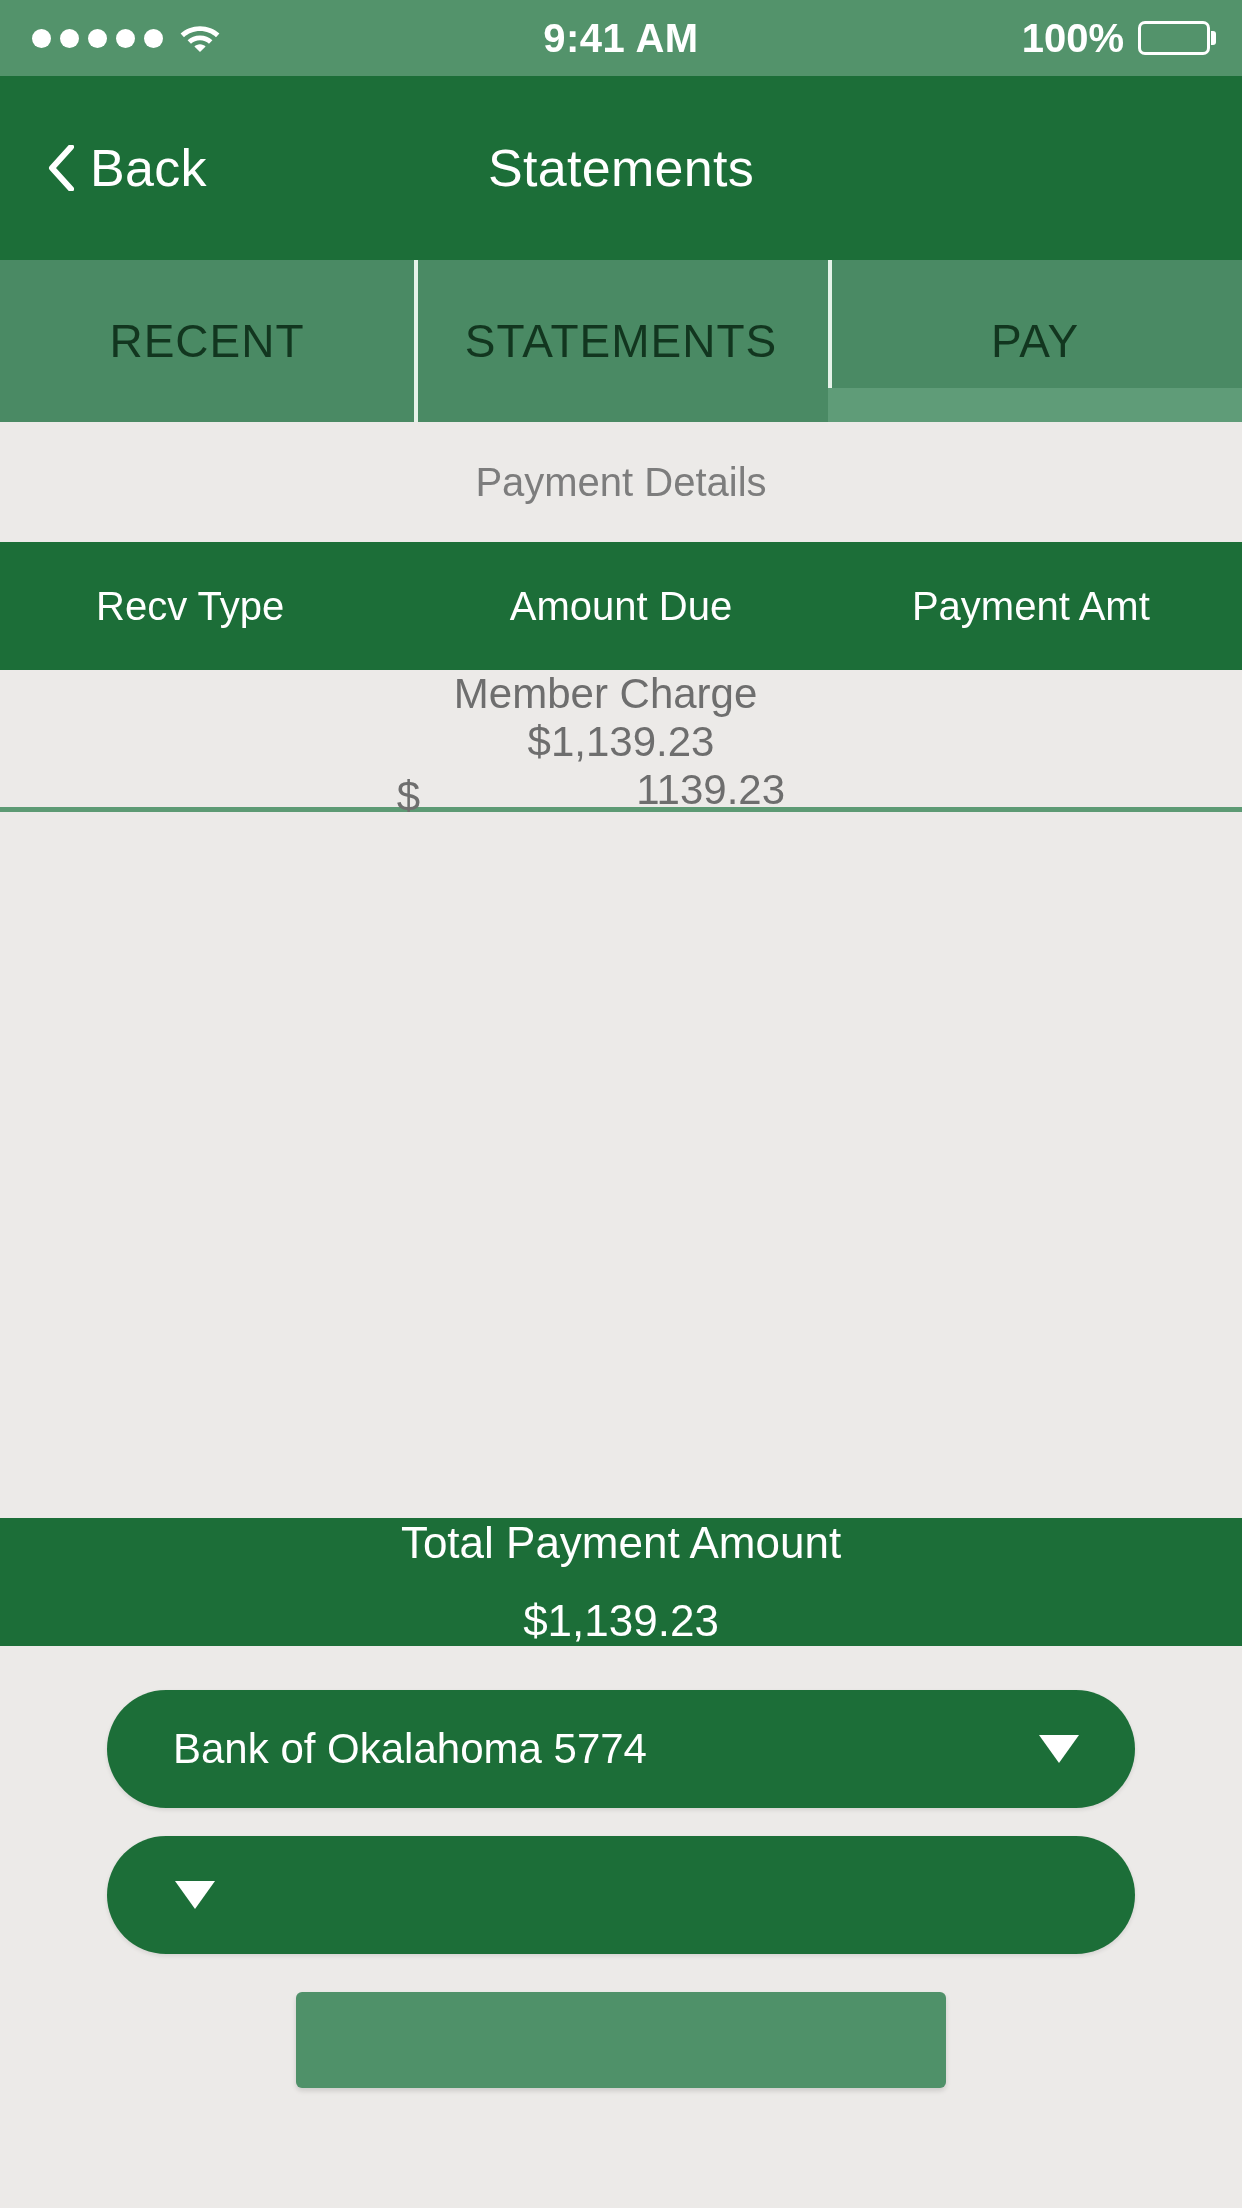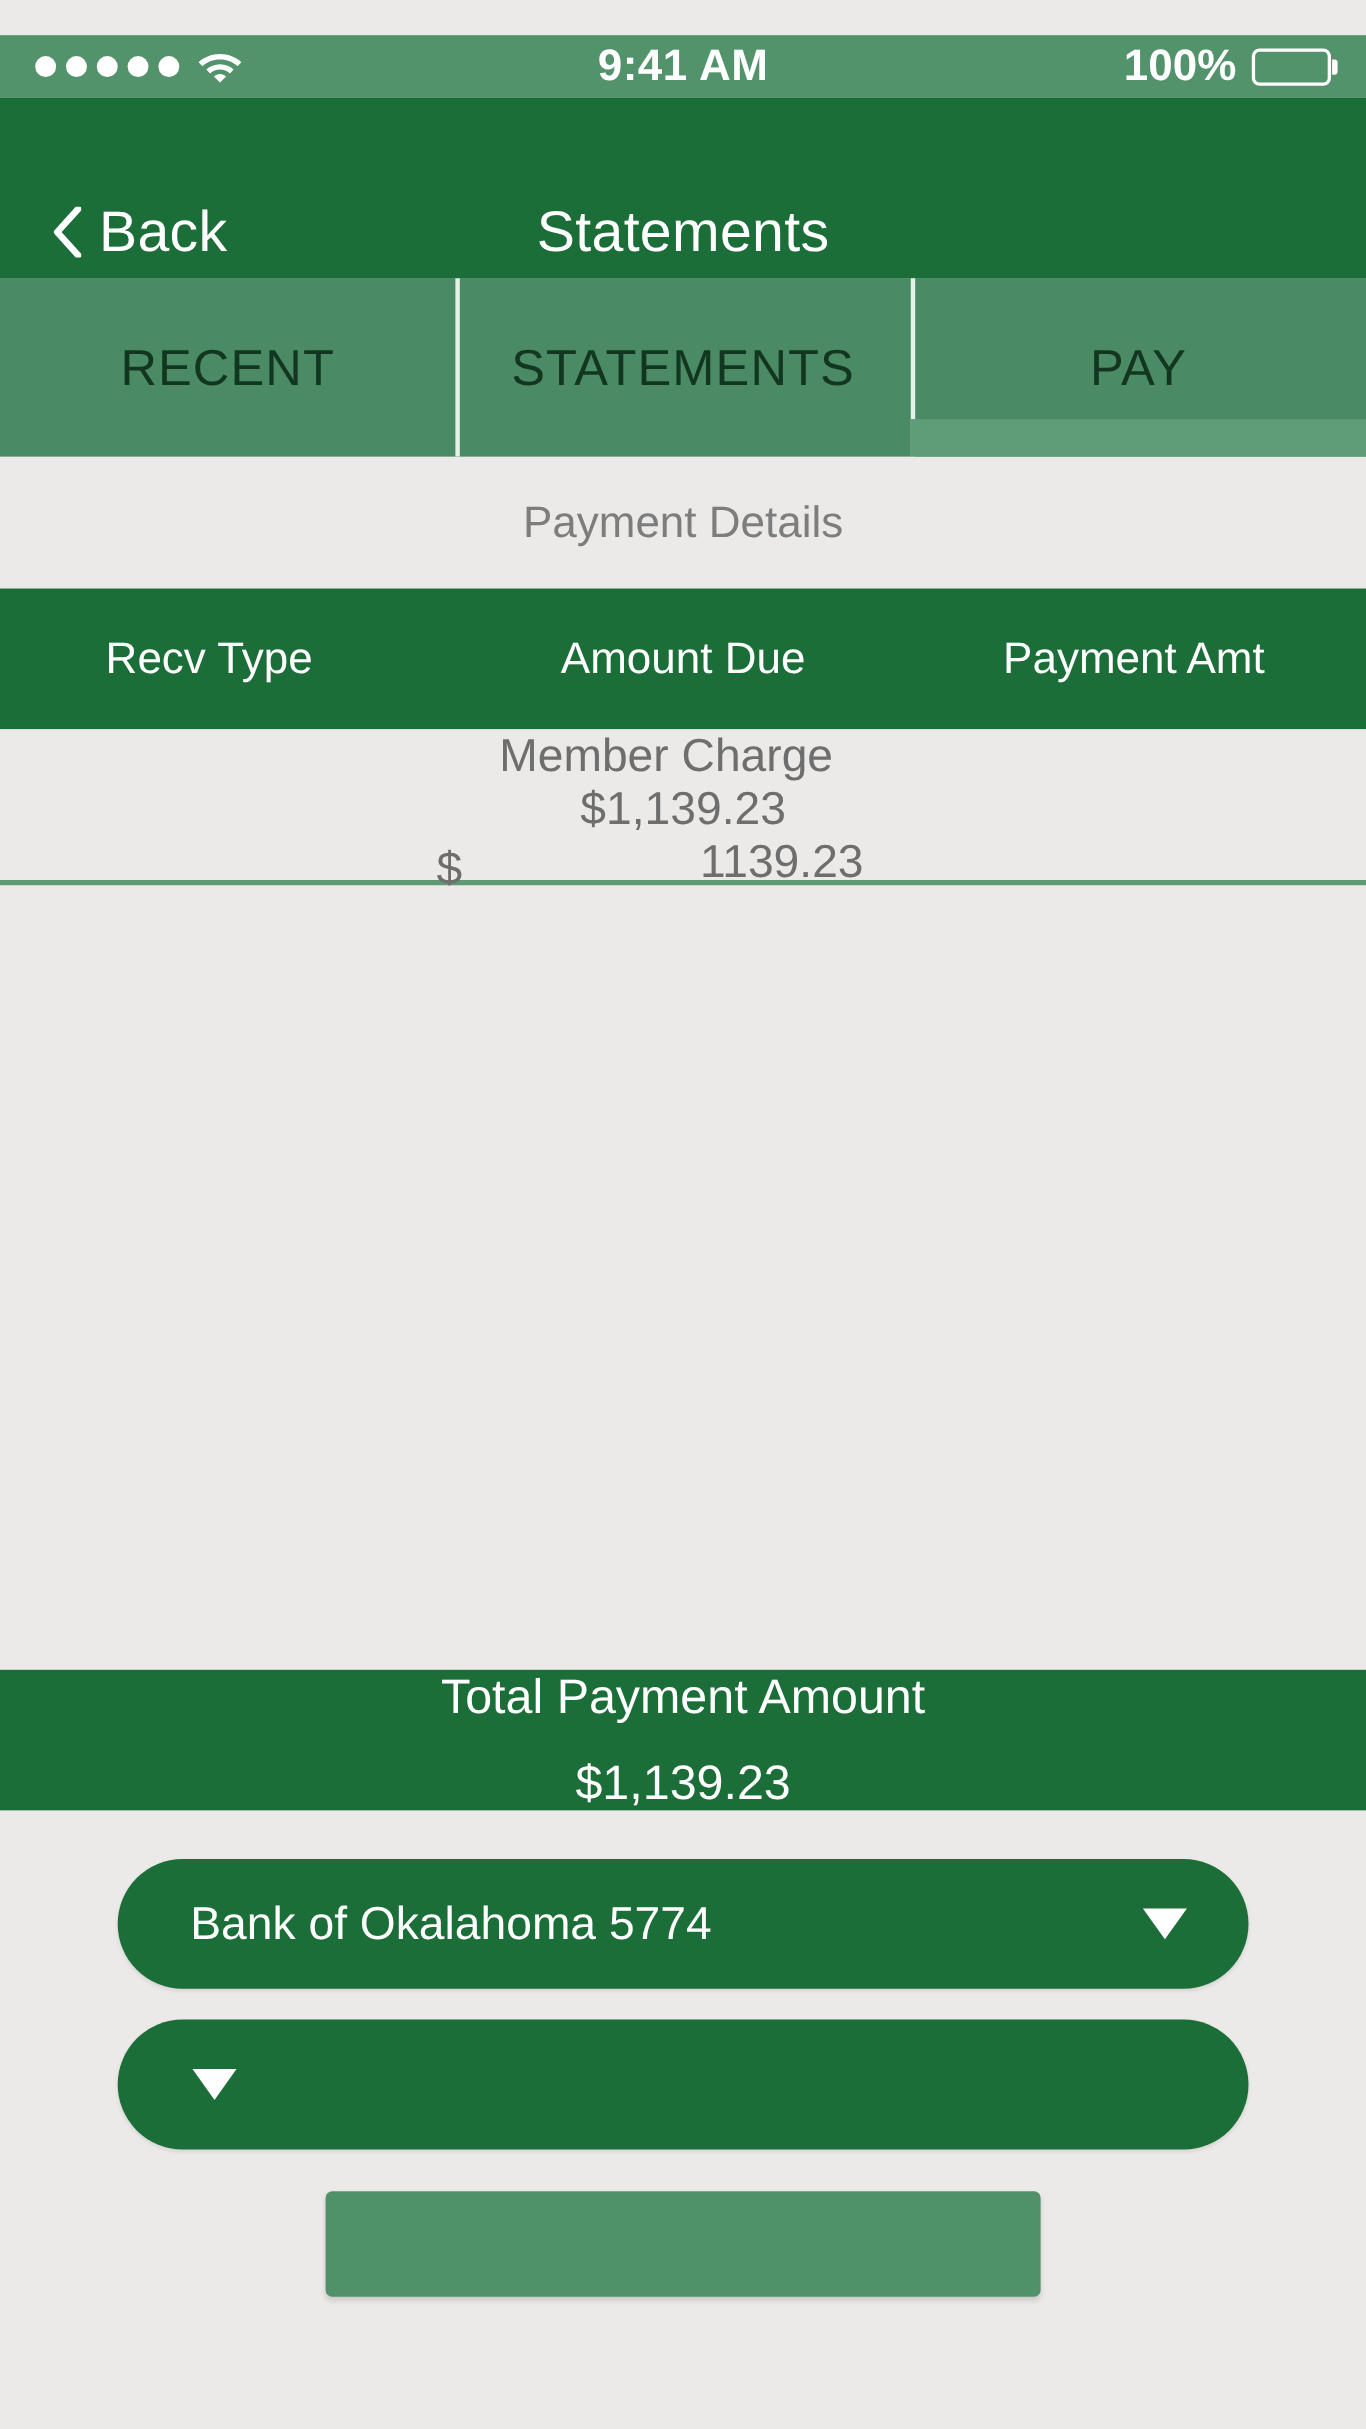--- a/index.html
+++ b/index.html
@@ -17,28 +17,27 @@
     position:relative;
     width:1242px;
     height:2208px;
     background:#ECEAE8;
     display:flex;
     flex-direction:column;
   }
 
   
   .status-bar {
-    height:57px;
+    height:76px;
     background:#53936B;
     display:flex;
     align-items:center;
     padding:0 32px;
     flex-shrink:0;
     position:relative;
-    margin-top:32px;
   }
   .status-left {
     display:flex;
     align-items:center;
     gap:16px;
   }
   .signal-dots {
     display:flex;
     align-items:center;
     gap:9px;
@@ -91,25 +90,25 @@
     position:absolute;
     right:-9px; top:50%;
     transform:translateY(-50%);
     width:5px; height:14px;
     background:#FFFFFF;
     border-radius:0 3px 3px 0;
   }
 
   
   .nav-bar {
-    height:164px;
+    height:184px;
     background:#1C6E38;
     display:flex;
-    align-items:flex-end;
-    padding:12px 48px;
+    align-items:center;
+    padding:0 48px;
     flex-shrink:0;
     position:relative;
   }
   .back-button {
     display:flex;
     align-items:center;
     gap:16px;
     position:relative;
     z-index:2;
     cursor:pointer;

